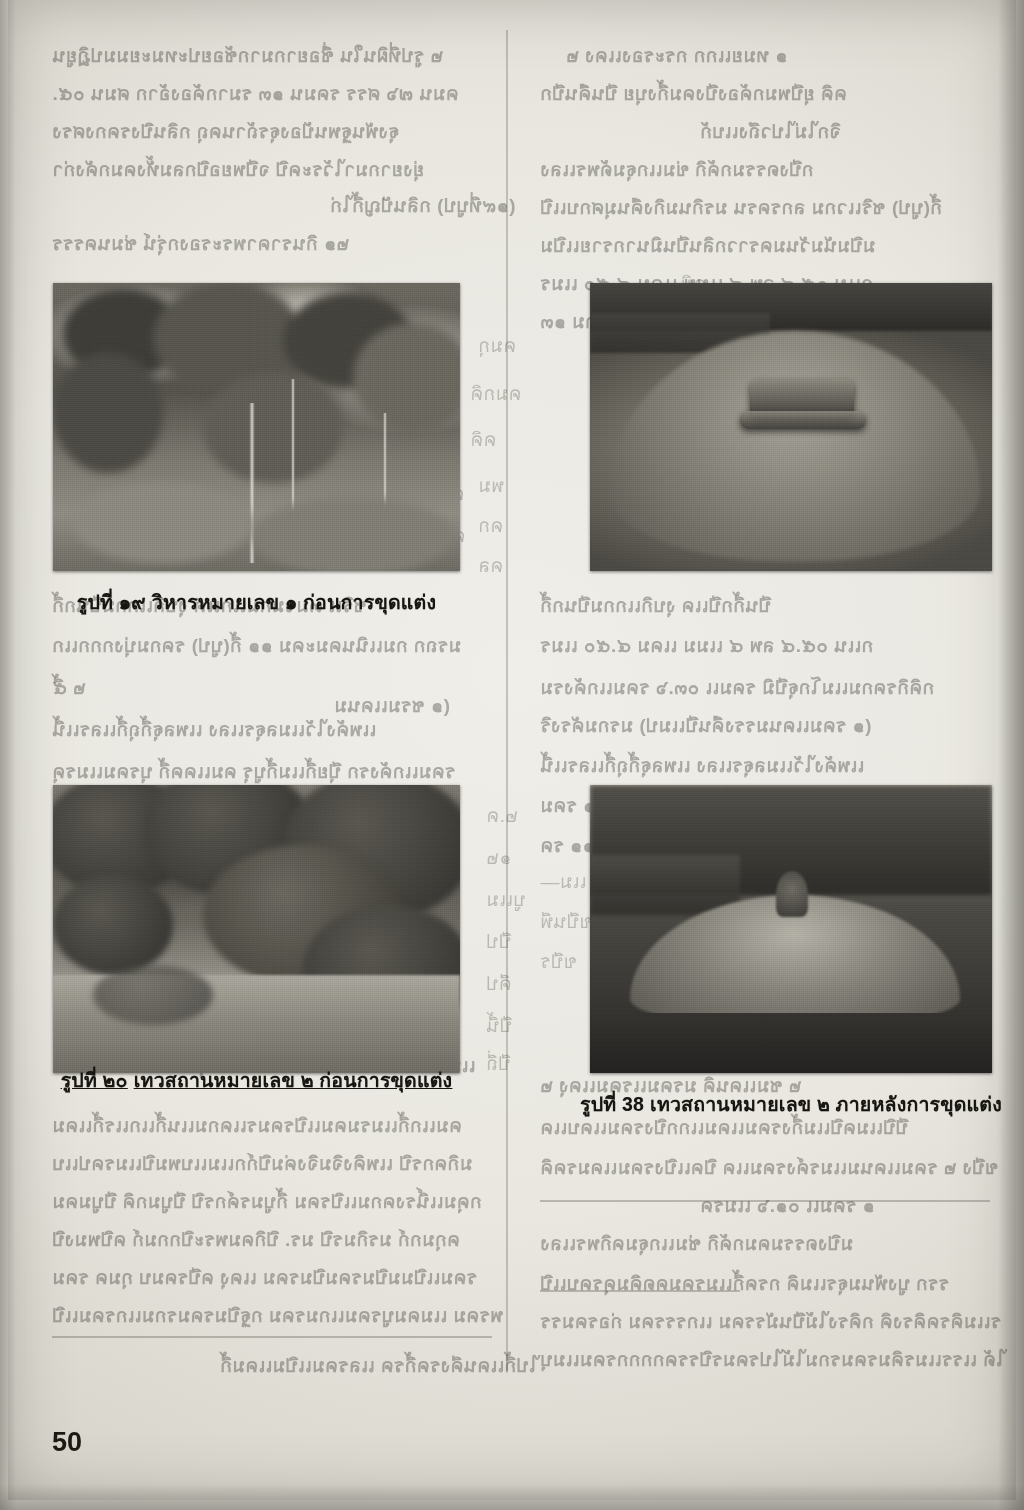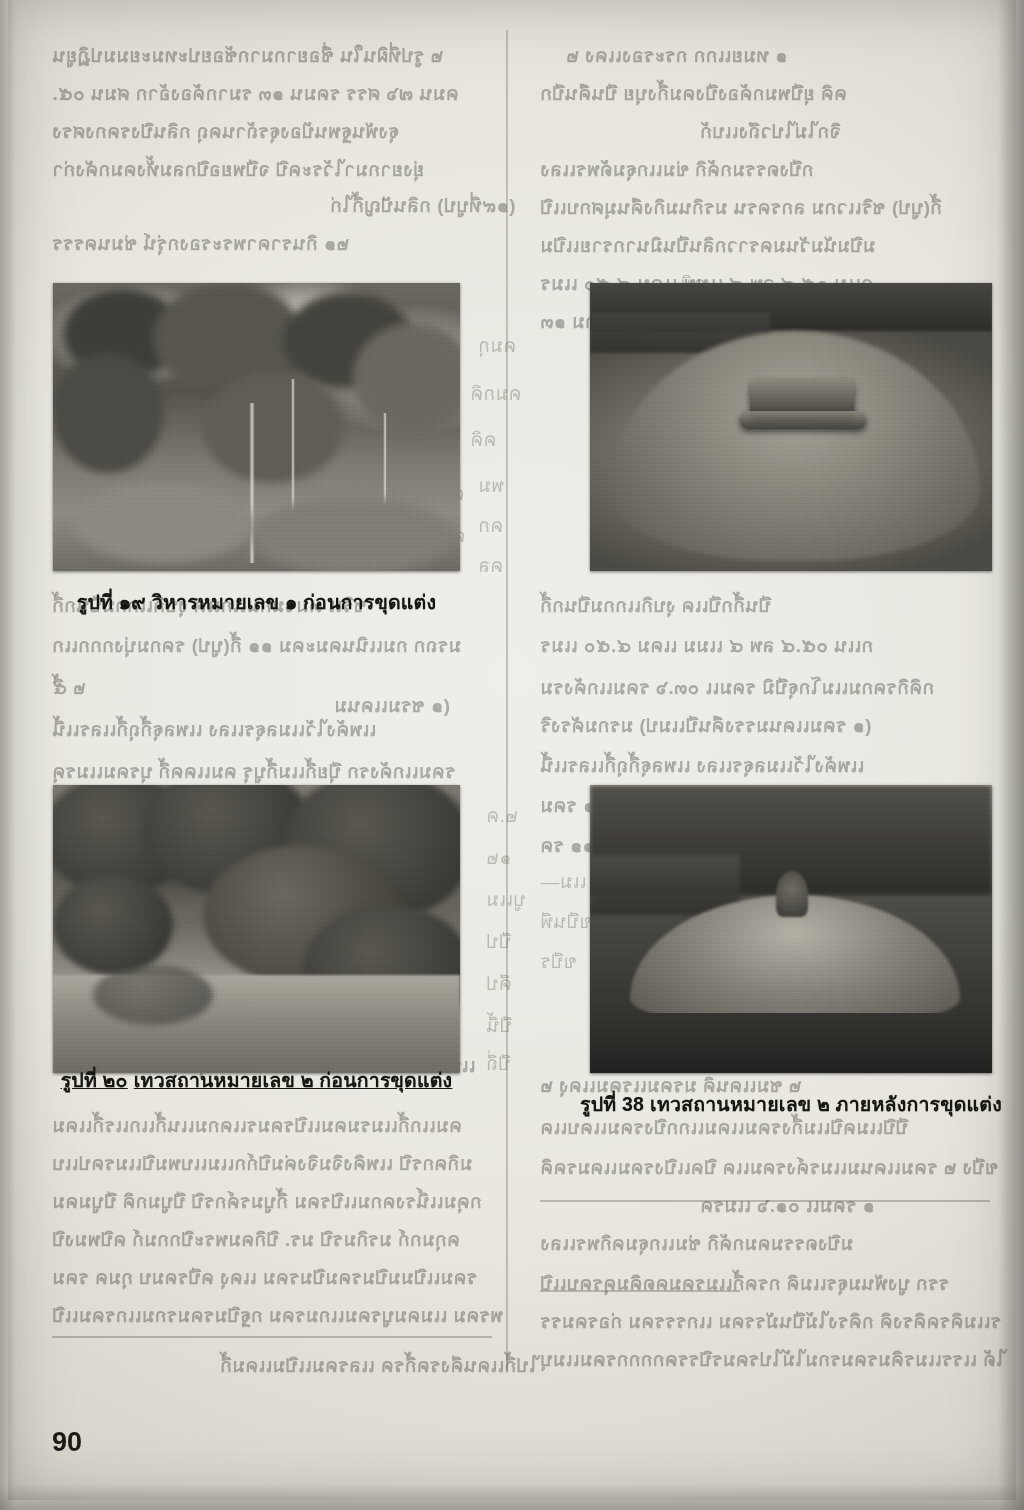--- a/index.html
+++ b/index.html
@@ -337,18 +337,18 @@
     <div class="trees" style="left:0px; top:70px; width:150px; height:60px; opacity:0.8;"></div>
     <div class="stupa" style="left:40px; top:110px; width:330px; height:130px;"></div>
     <div class="spire" style="left:186px; top:86px; width:32px; height:46px;"></div>
     <div class="field" style="top:228px; height:62px;"></div>
     <div class="grain"></div>
   </div>
   <div class="caption" style="left:560px; top:1090px; width:462px;">
     <span class="num">รูปที่ 38</span><span>เทวสถานหมายเลข ๒ ภายหลังการขุดแต่ง</span>
   </div>
 
-  <div class="folio">90</div>
+  <div class="folio">50</div>
 
   <div class="paper-edge-right"></div>
   <div class="paper-edge-left"></div>
   <div class="paper-edge-bottom"></div>
 </div>
 
 </body></html>

